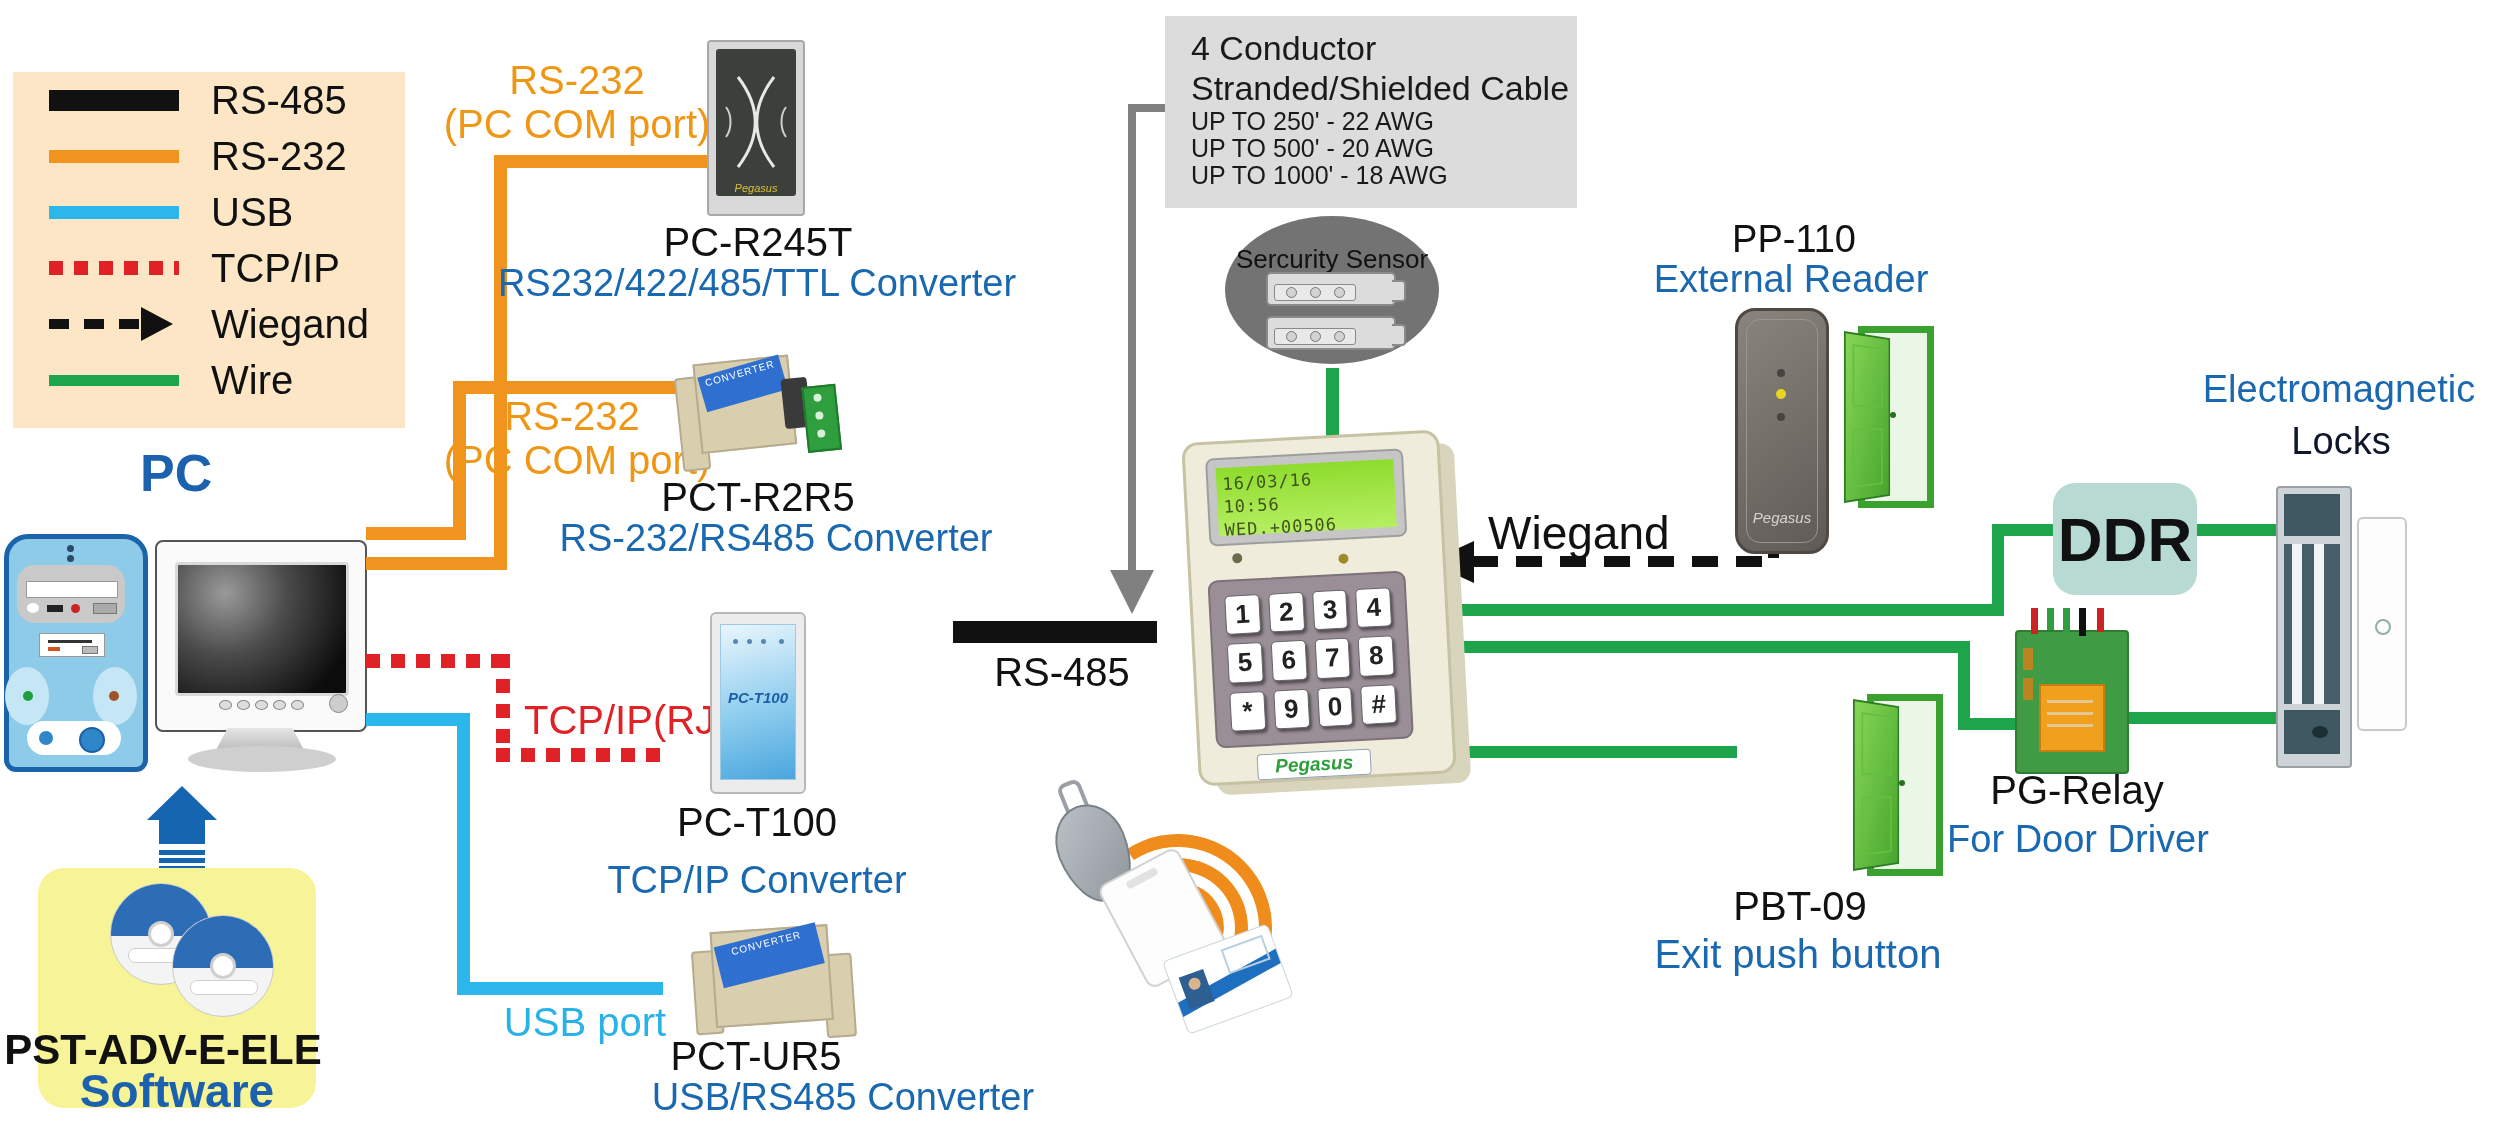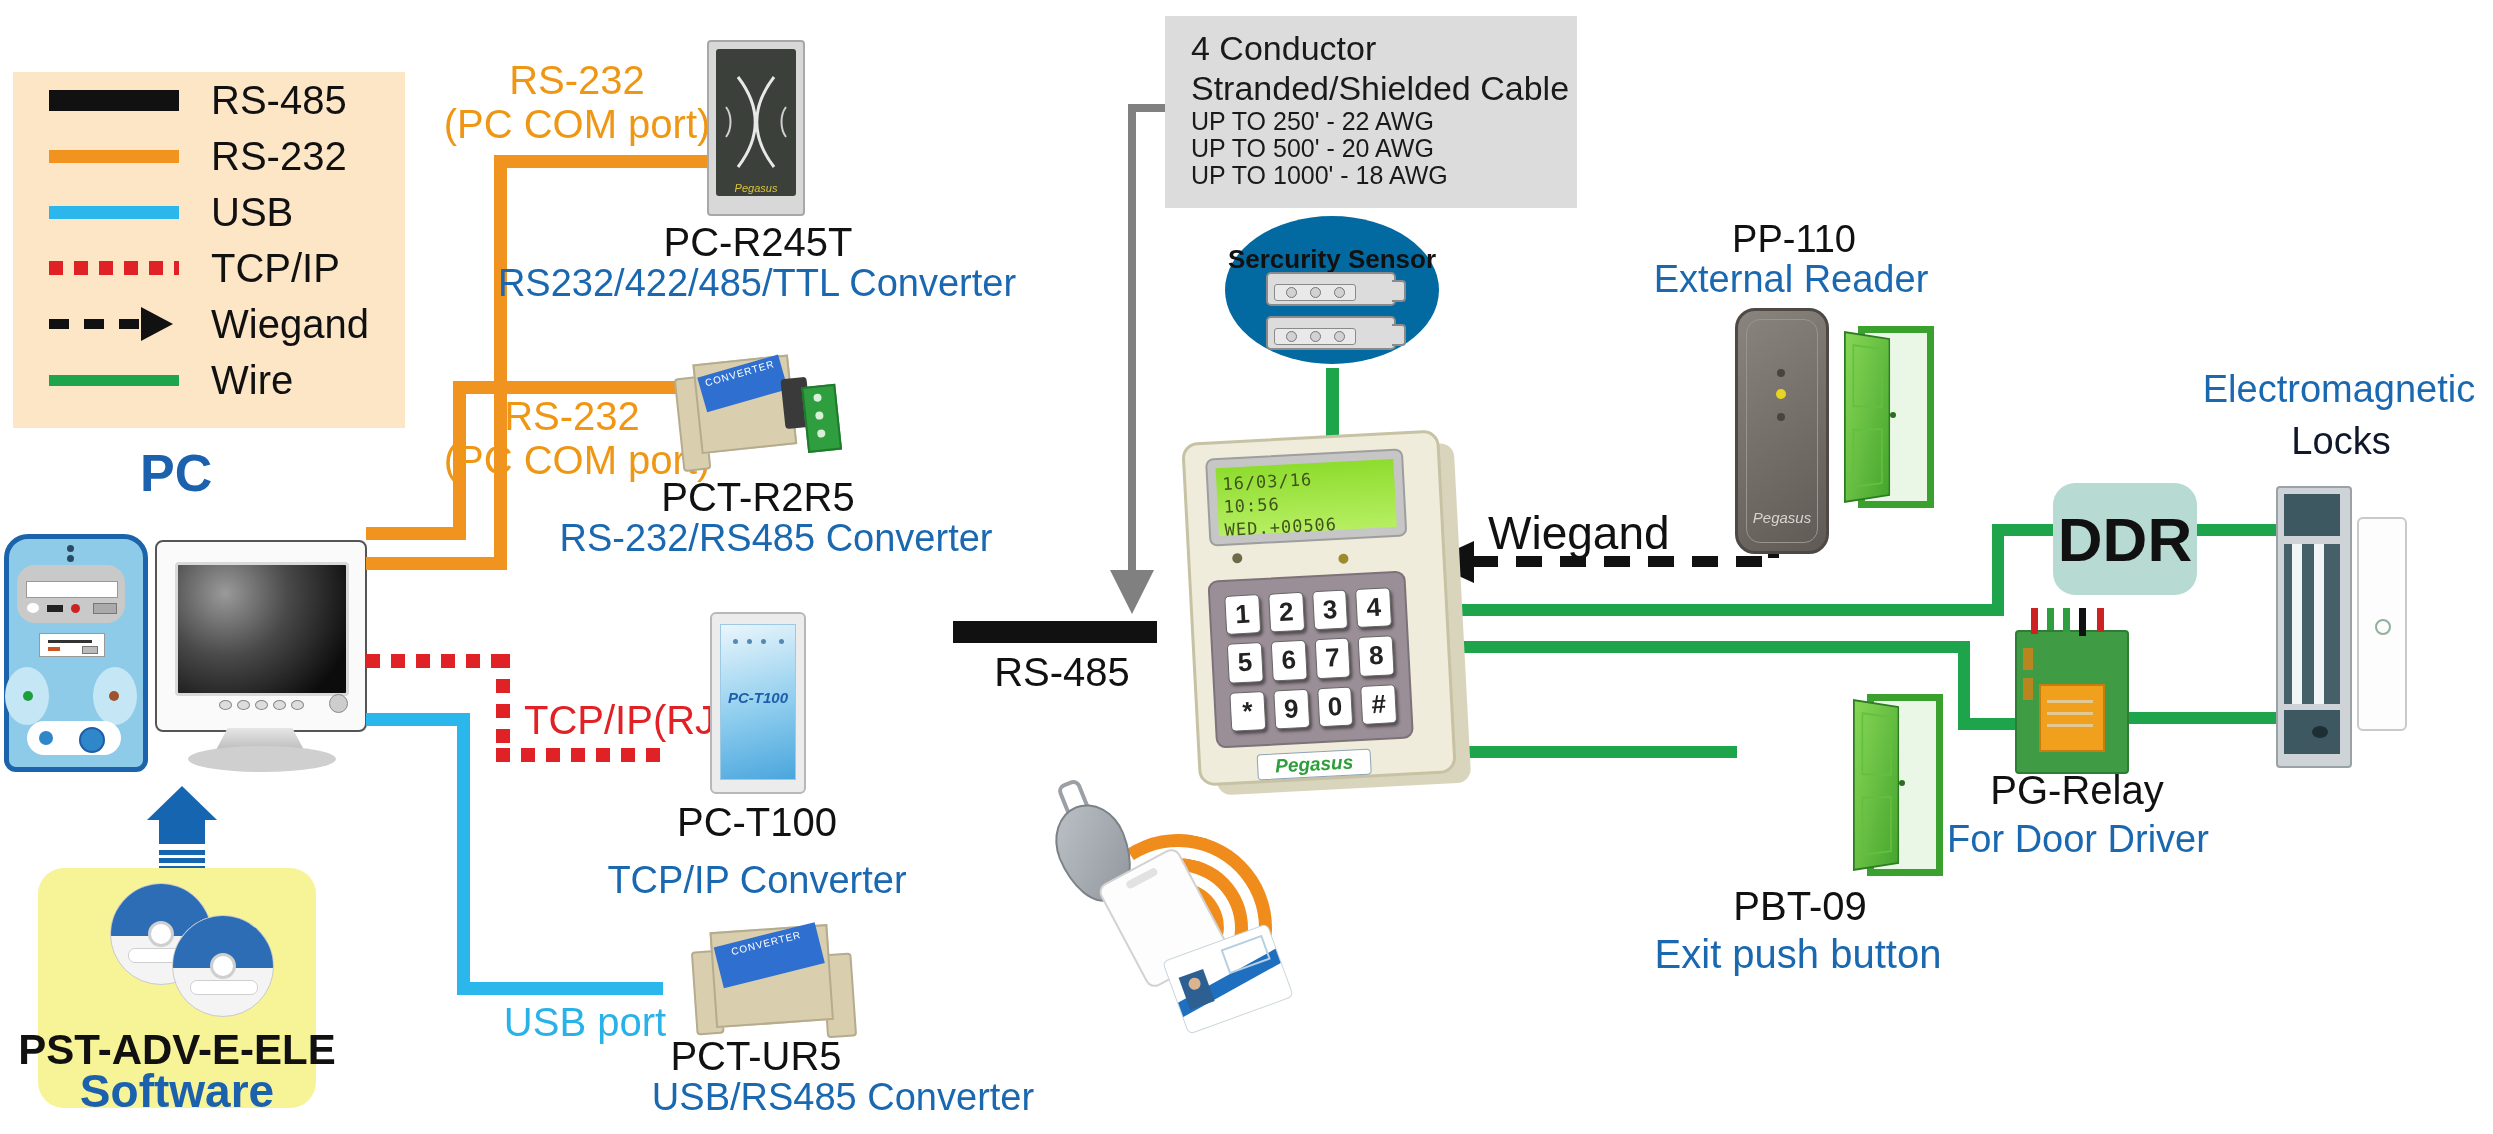--- a/index.html
+++ b/index.html
@@ -53,21 +53,21 @@
   .cd:before{content:"";position:absolute;left:0;top:0;width:100%;height:52%;background:#2d6db5;}
   .cd .hole{position:absolute;left:37px;top:37px;width:26px;height:26px;background:#fff;border:3px solid #cfcfcf;border-radius:50%;box-sizing:border-box;}
   .cd .strip{position:absolute;left:17px;top:64px;width:66px;height:13px;background:#fff;border:1px solid #cfcfcf;border-radius:7px;}
 
   
   #cable-note{left:1165px;top:16px;width:412px;height:192px;background:#dcdcdc;padding:12px 0 0 26px;box-sizing:border-box;color:#1a1a1a;}
   #cable-note .big{font-size:34px;line-height:40px;}
   #cable-note .sm{font-size:25px;line-height:27px;}
 
   
-  #sec-ellipse{left:1225px;top:216px;width:214px;height:148px;background:#0369a1;border-radius:50%;font-weight:bold;}
+  #sec-ellipse{left:1225px;top:216px;width:214px;height:148px;background:#737373;border-radius:50%;}
   .sensor{position:absolute;width:130px;height:34px;background:#dcdcdc;border:2px solid #8a8a8a;border-radius:5px;box-sizing:border-box;}
   .sensor:after{content:"";position:absolute;right:-12px;top:6px;width:12px;height:18px;background:#dcdcdc;border:2px solid #8a8a8a;border-left:none;border-radius:0 4px 4px 0;}
   .sensor .dots{position:absolute;left:6px;bottom:3px;width:72px;height:15px;background:#e9e9e9;border:1px solid #8a8a8a;border-radius:3px;display:flex;align-items:center;justify-content:space-around;padding:0 4px;}
   .sensor .dots i{width:9px;height:9px;border:1px solid #777;border-radius:50%;background:#d2d2d2;}
 
   
   #controller{left:1190px;top:436px;width:252px;height:338px;background:#efecdb;border:3px solid #c7c2a4;border-radius:16px;
               box-shadow:16px 12px 0 -2px #d9d5bd;transform:rotate(-3deg);}
   #lcd{position:absolute;left:20px;top:14px;width:194px;height:84px;background:#c6c6c6;border:2px solid #9e9e9e;border-radius:8px;}
   #lcd .scr{position:absolute;left:8px;top:8px;right:8px;bottom:8px;background:linear-gradient(#8edc2e,#b6ef62);color:#41531b;
@@ -248,21 +248,21 @@
 
   <div id="sw-box" class="abs">
     <div class="cd" style="left:72px;top:15px;">
         <span class="hole"></span>
         <span class="strip"></span>
       </div>
     <div class="cd" style="left:134px;top:47px;">
         <span class="hole"></span>
         <span class="strip"></span>
       </div>
-    <div class="t blk ctr" style="left:139px;top:158px;font-size:42px;font-weight:bold;">PST-ADV-E-ELE</div>
+    <div class="t blk ctr" style="left:125px;top:158px;font-size:42px;font-weight:bold;">PST-ADV-E-ELE</div>
     <div class="t ctr" style="left:139px;top:196px;font-size:46px;font-weight:bold;color:#1b61ad;">Software</div>
   </div>
 
   <div class="hline orangeL" style="left:366px;top:557px;width:141px;height:13px;"></div>
   <div class="vline orangeL" style="left:494px;top:155px;width:13px;height:415px;"></div>
   <div class="hline orangeL" style="left:494px;top:155px;width:213px;height:13px;"></div>
 
   <div class="hline orangeL" style="left:366px;top:527px;width:100px;height:13px;"></div>
   <div class="vline orangeL" style="left:453px;top:381px;width:13px;height:159px;"></div>
   <div class="hline orangeL" style="left:453px;top:381px;width:227px;height:13px;"></div>

